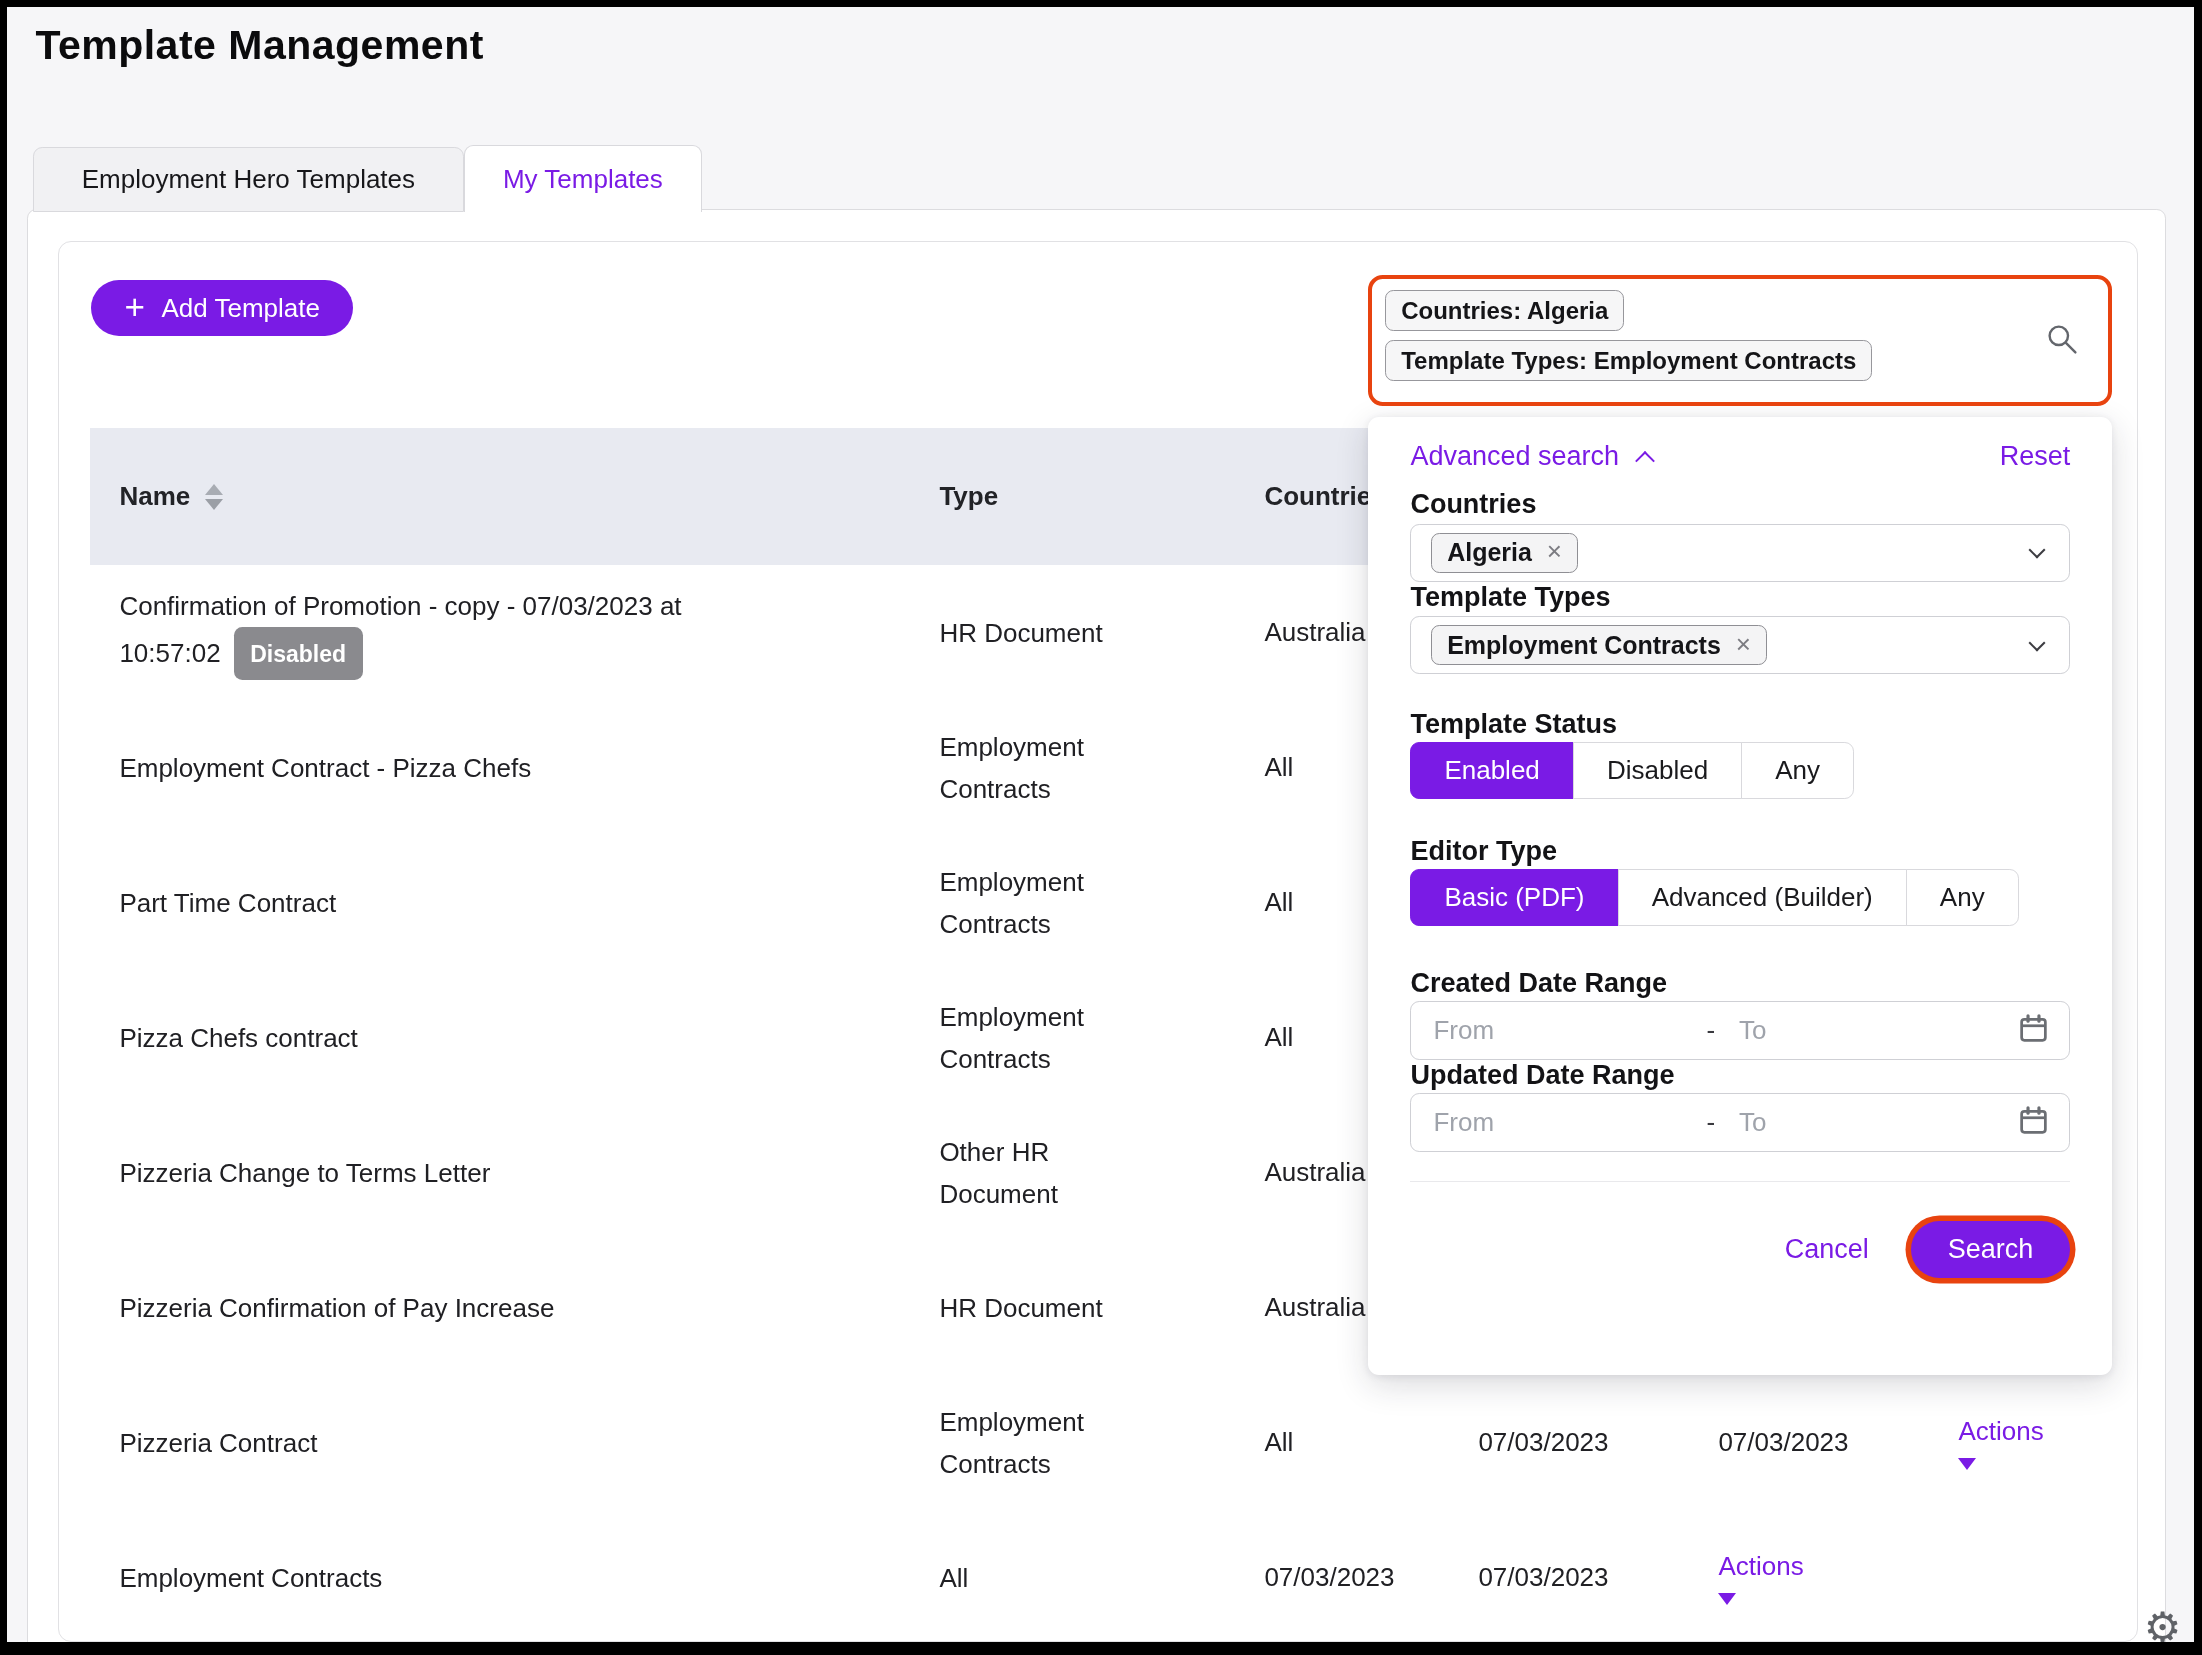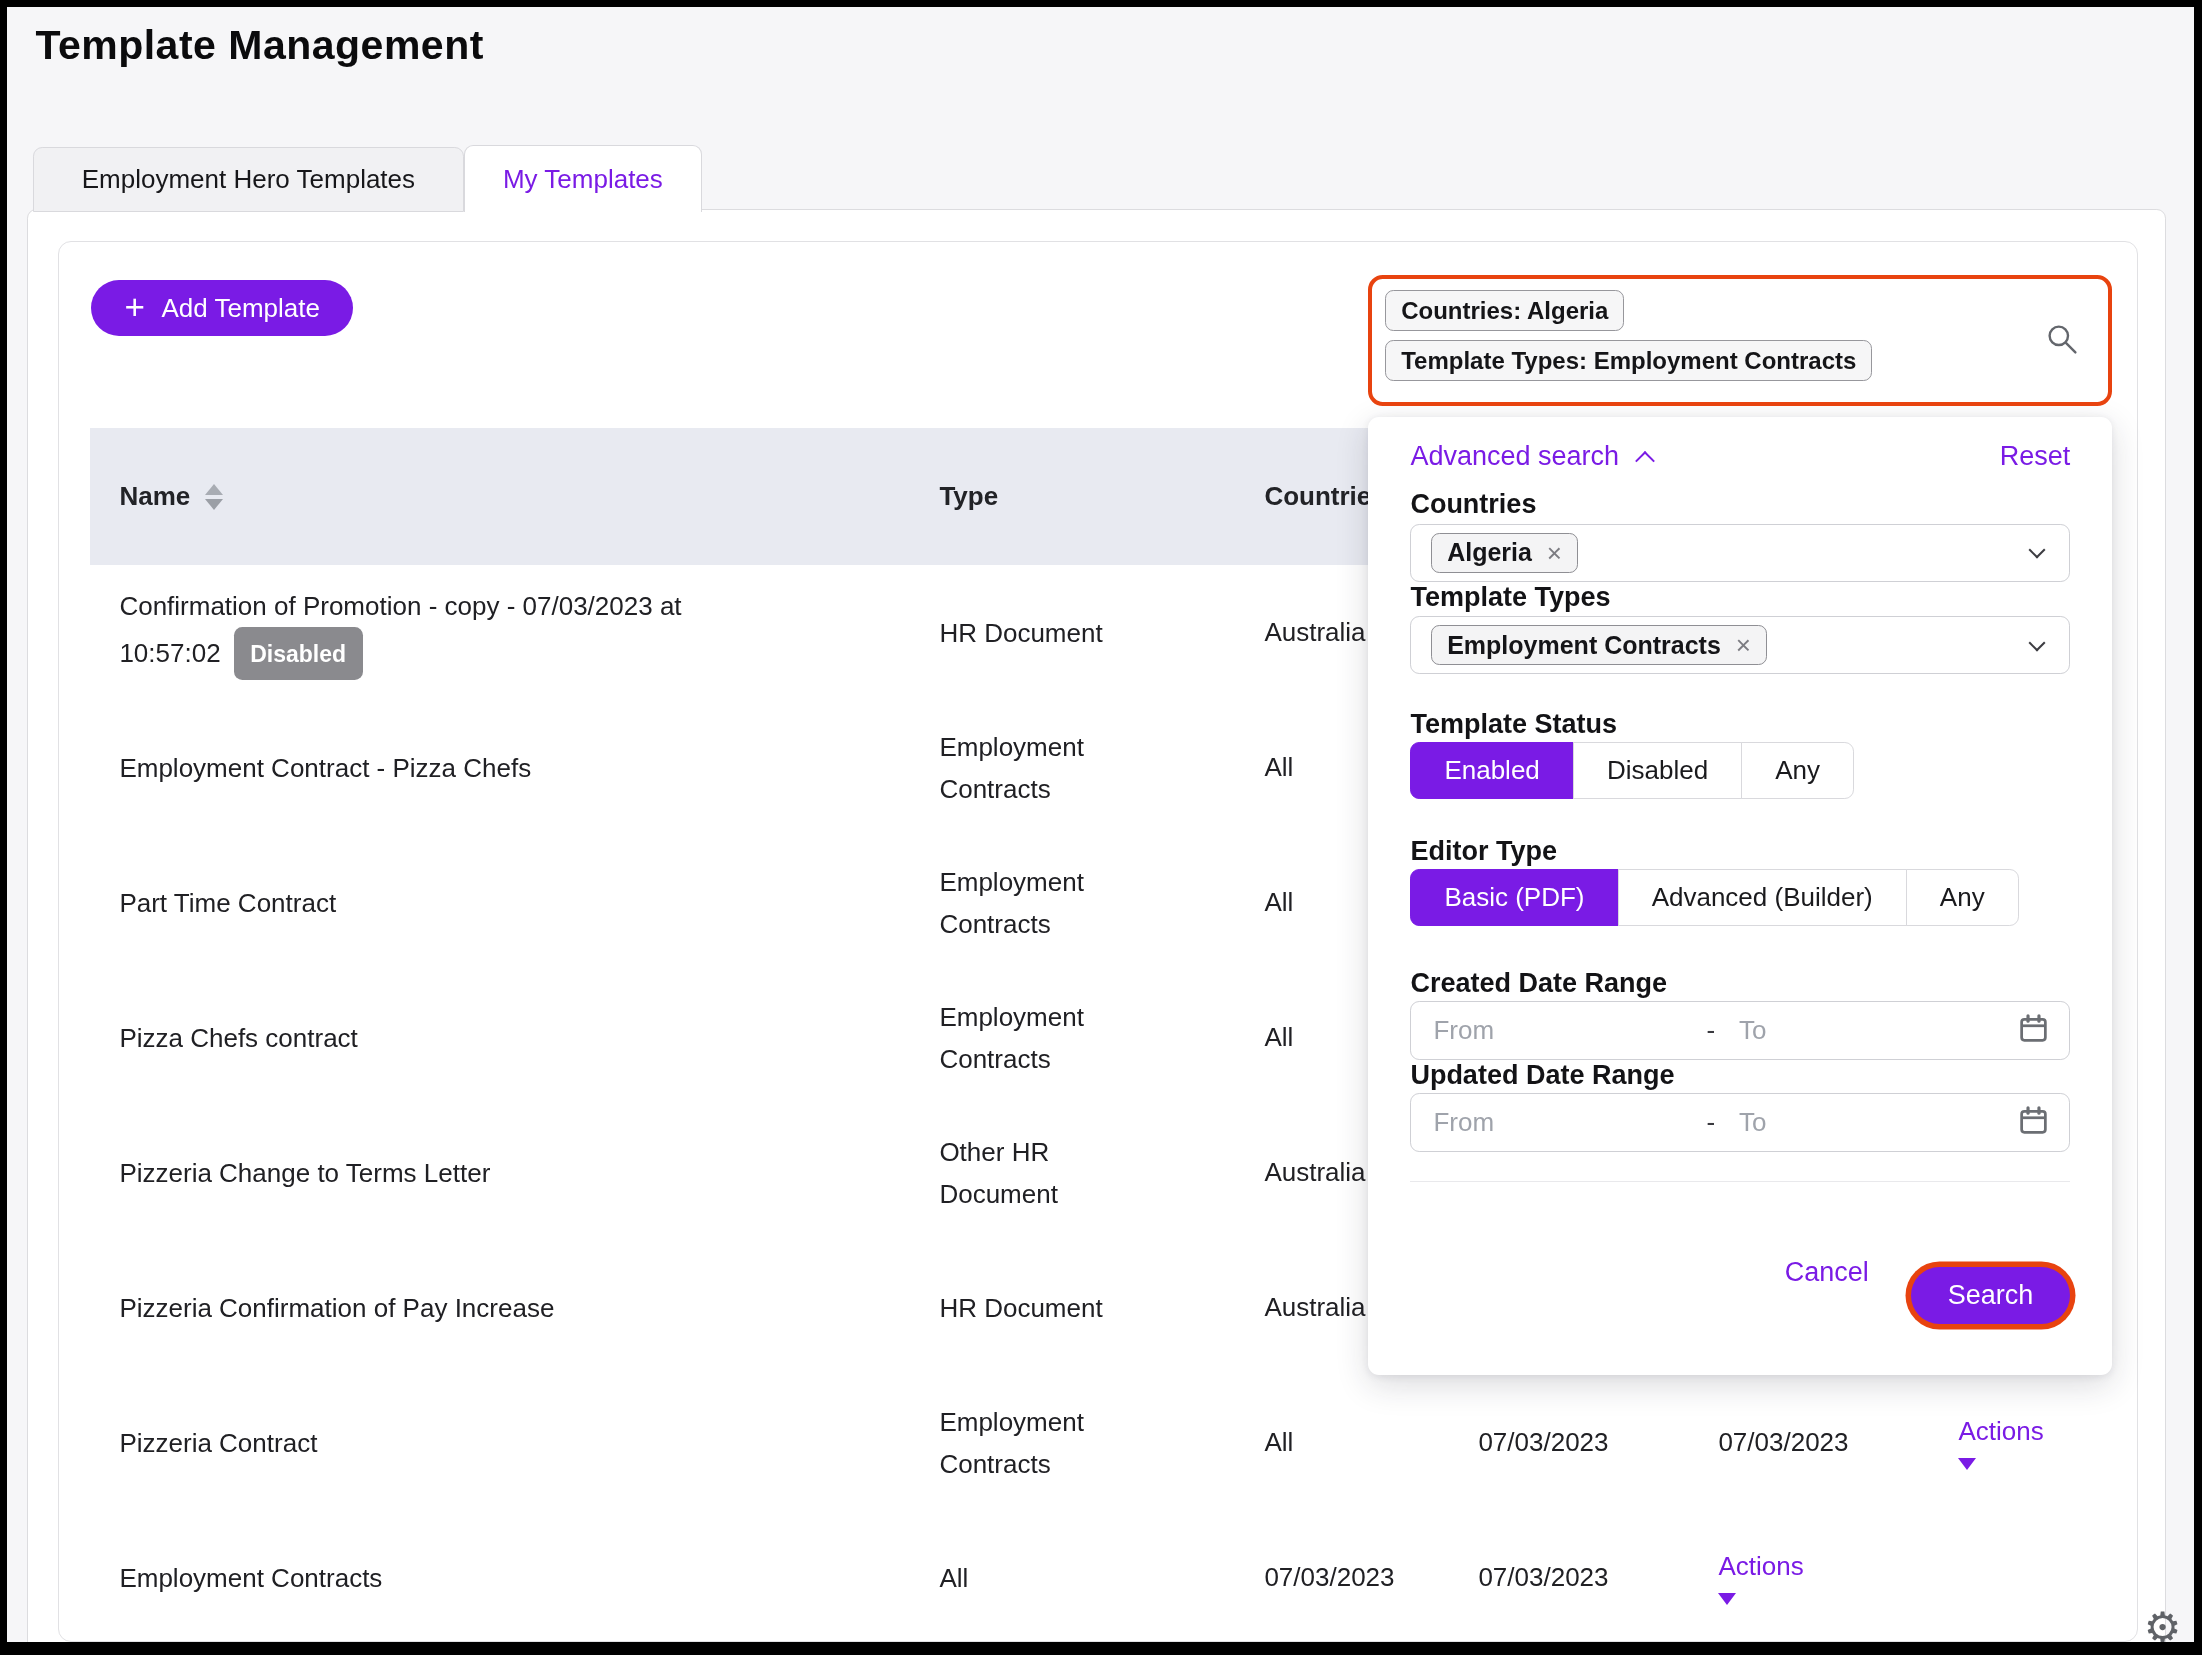--- a/index.html
+++ b/index.html
@@ -67,21 +67,21 @@
   .adv-link { color:#7A1BE5; font-size:27px; display:inline-flex; align-items:center; gap:18.5px; cursor:pointer; }
   .chev-up { width:14px; height:14px; border-left:2.8px solid #7A1BE5; border-top:2.8px solid #7A1BE5;
              transform:rotate(45deg) translate(2.8px,2.8px); }
   .reset { color:#7A1BE5; font-size:27px; cursor:pointer; }
   .flabel { font-size:27px; font-weight:bold; color:#131316; height:31px; display:flex; align-items:center; }
   .mt18 { margin-top:16.6px; } .mt44 { } .mt38 { margin-top:35px; }
   .mt40 { margin-top:37px; } .mt46 { margin-top:42px; }
   .select { margin-top:3.7px; height:58px; border:1.8px solid #cfd0d5; border-radius:9.2px; display:flex;
             align-items:center; padding:0 20px; position:relative; cursor:pointer; background:#fff; }
   .schip { border:1.8px solid #8f8f94; background:#f4f4f5; border-radius:8.3px; padding:4.6px 14.8px;
-           font-size:25px; font-weight:bold; color:#151518; display:inline-flex; align-items:center; gap:14.8px; }
+           font-size:25px; font-weight:bold; color:#151518; display:inline-flex; gap:14.8px; }
   .schip .x { color:#7c7c82; font-size:26px; font-weight:normal; cursor:pointer; line-height:1; }
   .sel-chev { position:absolute; right:26px; top:19.4px; width:12px; height:12px;
               border-right:2.3px solid #3c3c41; border-bottom:2.3px solid #3c3c41; transform:rotate(45deg); }
   .seg { margin-top:1.8px; display:flex; }
   .seg-opt { height:57px; display:flex; align-items:center; justify-content:center; font-size:26px;
              border:0.9px solid #d9d9dd; background:#fff; color:#1a1a1d; padding:0 33px;
              cursor:pointer; white-space:nowrap; }
   .seg-opt + .seg-opt { margin-left:-0.9px; }
   .seg-first { border-radius:9.2px 0 0 9.2px; }
   .seg-last  { border-radius:0 9.2px 9.2px 0; }
@@ -92,21 +92,21 @@
         font-family:inherit; }
   .di::placeholder { color:#9fa3ab; }
   .di-from { width:273px; } .di-to { width:194px; }
   .di-sep { color:#3a3a3f; font-size:26px; margin-right:24px; }
   .cal { position:absolute; right:20px; top:50%; transform:translateY(-50%); cursor:pointer; }
   .divider { margin-top:29.5px; border-top:1.8px solid #e9e9ec; }
   .footer { margin-top:39px; display:flex; justify-content:flex-end; align-items:center; gap:42px; }
   .cancel { color:#7A1BE5; font-size:27px; cursor:pointer; }
   .search-btn { height:57px; padding:0 37px; border:none; border-radius:29px; background:#7A1BE5;
                 color:#fff; font-size:27px; display:flex; align-items:center; cursor:pointer;
-                box-shadow:0 0 0 5.5px #E8430F; font-family:inherit;margin-top:46px; }
+                box-shadow:0 0 0 5.5px #E8430F; font-family:inherit; }
 
   .gear { position:absolute; right:13px; bottom:-9.2px; font-size:42px; color:#5f6267; z-index:7;
           font-family:"DejaVu Sans",sans-serif; cursor:pointer; }
 </style>
 </head>
 <body>
 
 <div class="page">
 
   <div class="title">Template Management</div>

